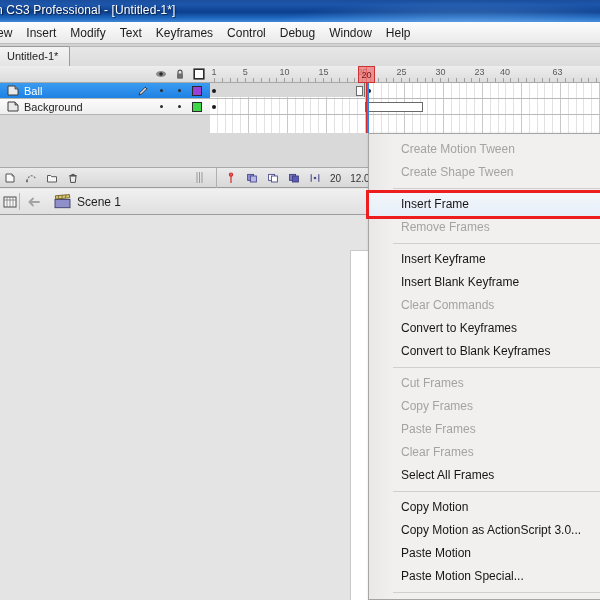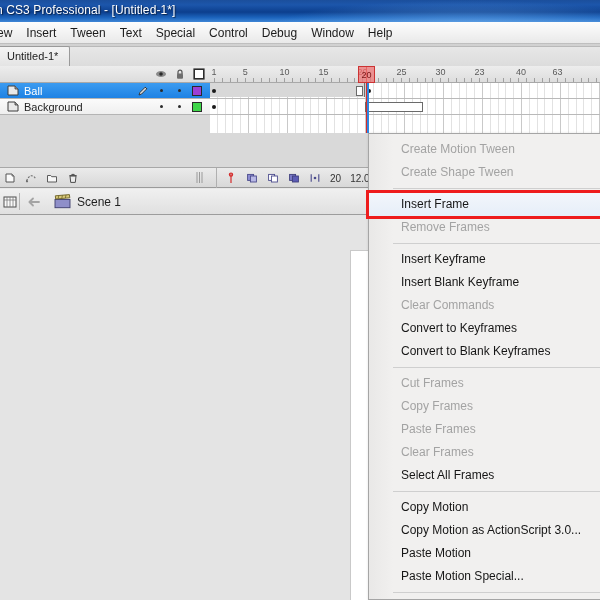--- a/index.html
+++ b/index.html
@@ -192,23 +192,23 @@
 <div id="app">
 
   <div class="titlebar">
     <div class="gloss"></div>
     <div class="titlebar-text">n CS3 Professional - [Untitled-1*]</div>
   </div>
 
   <div class="menubar" id="menubar">
       <div class="mi">ew</div>
       <div class="mi">Insert</div>
-      <div class="mi">Tween</div>
+      <div class="mi">Modify</div>
       <div class="mi">Text</div>
-      <div class="mi">Special</div>
+      <div class="mi">Keyframes</div>
       <div class="mi">Control</div>
       <div class="mi">Debug</div>
       <div class="mi">Window</div>
       <div class="mi">Help</div>
     </div>
 
   <div class="tabstrip">
     <div class="tab-rest"></div>
     <div class="doctab">Untitled-1*</div>
   </div>
@@ -233,21 +233,21 @@
 
     <div class="ruler" id="ruler">
         <div class="rtick" style="left: 1.6px;">1</div>
         <div class="rtick" style="left: 32.8px;">5</div>
         <div class="rtick" style="left: 69.4px;">10</div>
         <div class="rtick" style="left: 108.4px;">15</div>
         <div class="rtick" style="left: 147.4px; color: rgb(138, 27, 27);">20</div>
         <div class="rtick" style="left: 186.4px;">25</div>
         <div class="rtick" style="left: 225.4px;">30</div>
         <div class="rtick" style="left: 264.4px;">23</div>
-        <div class="rtick" style="left: 306px;">40</div>
+        <div class="rtick" style="left: 290px;">40</div>
         <div class="rtick" style="left: 342.4px;">63</div>
         <div class="rmark" style="left: 4px;"></div>
         <div class="rmark" style="left: 11.8px;"></div>
         <div class="rmark" style="left: 19.6px;"></div>
         <div class="rmark" style="left: 27.4px;"></div>
         <div class="rmark" style="left: 35.2px;"></div>
         <div class="rmark" style="left: 43px;"></div>
         <div class="rmark" style="left: 50.8px;"></div>
         <div class="rmark" style="left: 58.6px;"></div>
         <div class="rmark" style="left: 66.4px;"></div>

